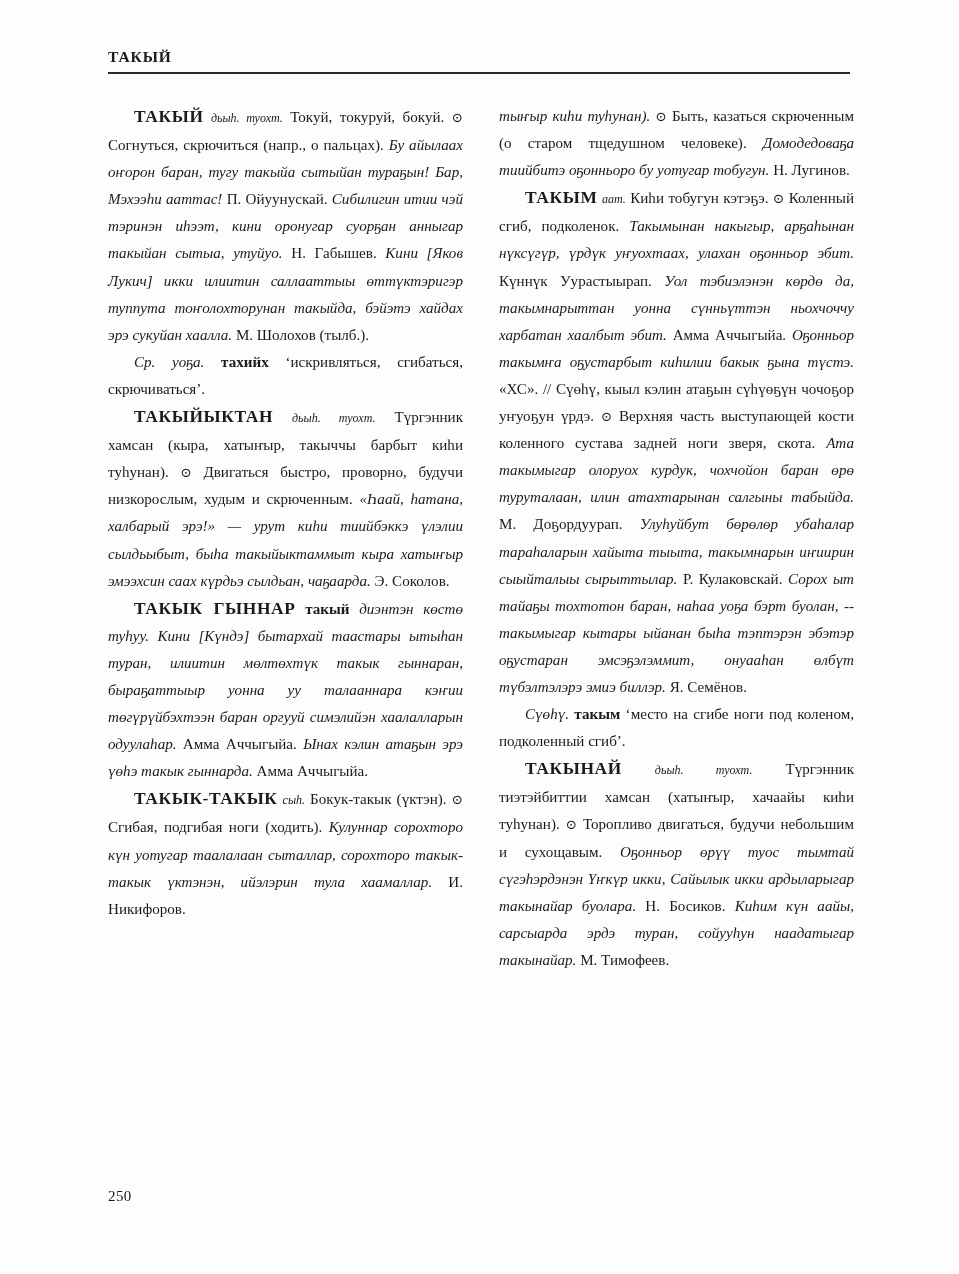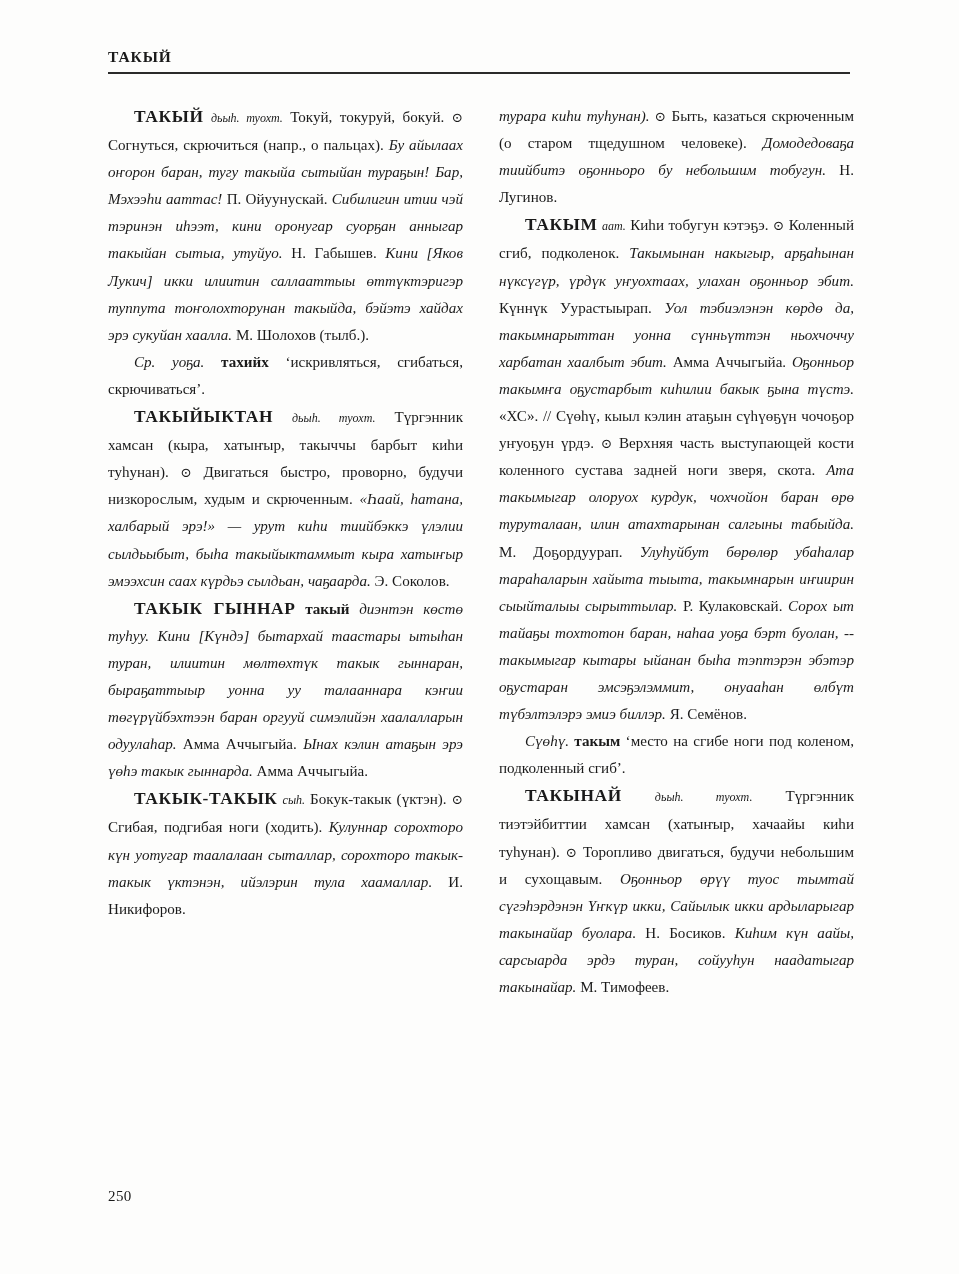--- a/index.html
+++ b/index.html
@@ -142,21 +142,21 @@
 
       <p class="entry"><span class="hw">ТАКЫК ГЫННАР</span> <span class="bold">такый</span> <span class="it">диэнтэн көстө туһуу.</span> <span class="yak">Кини [Күндэ] бытархай таастары ытыһан туран, илиитин мөлтөхтүк</span> <span class="kw">такык гыннаран</span><span class="yak">, быраҕаттыыр уонна уу талааннара кэҥии төгүрүйбэхтээн баран оргууй симэлийэн хаалалларын одуулаһар.</span> <span class="src">Амма Аччыгыйа.</span> <span class="yak">Ынах кэлин атаҕын эрэ үөһэ</span> <span class="kw">такык гыннарда</span><span class="yak">.</span> <span class="src">Амма Аччыгыйа.</span></p>
 
       <p class="entry"><span class="hw">ТАКЫК-ТАКЫК</span> <span class="gram">сыһ.</span> <span class="ru">Бокук-такык (үктэн).</span> <span class="bullet">⊙</span> <span class="ru">Сгибая, подгибая ноги (ходить).</span> <span class="yak">Кулуннар сорохторо күн уотугар таалалаан сыталлар, сорохторо</span> <span class="kw">такык-такык</span> <span class="yak">үктэнэн, ийэлэрин тула хаамаллар.</span> <span class="src">И. Никифоров.</span></p>
 
 
     </div>
 
     <div class="col">
 
-      <p class="entry cont"><span class="yak">турара киһи туһунан).</span> <span class="bullet">⊙</span> <span class="ru">Быть, казаться скрюченным (о старом тщедушном человеке).</span> <span class="yak">Домодедоваҕа тиийбитэ оҕонньоро бу</span> <span class="kw">небольшим</span> <span class="yak">тобугун.</span> <span class="src">Н. Лугинов.</span></p>
+      <p class="entry cont"><span class="yak">тыҥыр киһи туһунан).</span> <span class="bullet">⊙</span> <span class="ru">Быть, казаться скрюченным (о старом тщедушном человеке).</span> <span class="yak">Домодедоваҕа тиийбитэ оҕонньоро бу</span> <span class="kw">уотугар</span> <span class="yak">тобугун.</span> <span class="src">Н. Лугинов.</span></p>
 
       <p class="entry"><span class="hw">ТАКЫМ</span> <span class="gram">аат.</span> <span class="ru">Киһи тобугун кэтэҕэ.</span> <span class="bullet">⊙</span> <span class="ru">Коленный сгиб, подколенок.</span> <span class="kw">Такымынан</span> <span class="yak">накыгыр, арҕаһынан нүксүгүр, үрдүк уҥуохтаах, улахан оҕонньор эбит.</span> <span class="src">Күннүк Уурастыырап.</span> <span class="yak">Уол тэбиэлэнэн көрдө да,</span> <span class="kw">такымнарыттан</span> <span class="yak">уонна сүнньүттэн ньохчоччу харбатан хаалбыт эбит.</span> <span class="src">Амма Аччыгыйа.</span> <span class="yak">Оҕонньор</span> <span class="kw">такымҥа</span> <span class="yak">оҕустарбыт киһилии бакык ҕына түстэ.</span> <span class="src">«ХС».</span> <span class="ru">//</span> <span class="ru">Сүөһү, кыыл кэлин атаҕын сүһүөҕүн чочоҕор уҥуоҕун үрдэ.</span> <span class="bullet">⊙</span> <span class="ru">Верхняя часть выступающей кости коленного сустава задней ноги зверя, скота.</span> <span class="yak">Ата</span> <span class="kw">такымыгар</span> <span class="yak">олоруох курдук, чохчойон баран өрө туруталаан, илин атахтарынан салгыны табыйда.</span> <span class="src">М. Доҕордуурап.</span> <span class="yak">Улуһуйбут бөрөлөр убаһалар тараһаларын хайыта тыыта,</span> <span class="kw">такымнарын</span> <span class="yak">иҥиирин сыыйталыы сырыттылар.</span> <span class="src">Р. Кулаковскай.</span> <span class="yak">Сорох ыт тайаҕы тохтотон баран, наһаа уоҕа бэрт буолан, --</span> <span class="kw">такымыгар</span> <span class="yak">кытары ыйанан быһа тэптэрэн эбэтэр оҕустаран эмсэҕэлэммит, онуааһан өлбүт түбэлтэлэрэ эмиэ биллэр.</span> <span class="src">Я. Семёнов.</span></p>
 
       <p class="entry"><span class="cf">Сүөһү.</span> <span class="bold">такым</span> <span class="ru">‘место на сгибе ноги под коленом, подколенный сгиб’.</span></p>
 
       <p class="entry"><span class="hw">ТАКЫНАЙ</span> <span class="gram">дьыһ. туохт.</span> <span class="ru">Түргэнник тиэтэйбиттии хамсан (хатыҥыр, хачаайы киһи туһунан).</span> <span class="bullet">⊙</span> <span class="ru">Торопливо двигаться, будучи небольшим и сухощавым.</span> <span class="yak">Оҕонньор өрүү туос тымтай сүгэһэрдэнэн Үҥкүр икки, Сайылык икки ардыларыгар</span> <span class="kw">такынайар</span> <span class="yak">буолара.</span> <span class="src">Н. Босиков.</span> <span class="yak">Киһим күн аайы, сарсыарда эрдэ туран, сойууһун наадатыгар</span> <span class="kw">такынайар</span><span class="yak">.</span> <span class="src">М. Тимофеев.</span></p>
 
     </div>
   </div>
 

